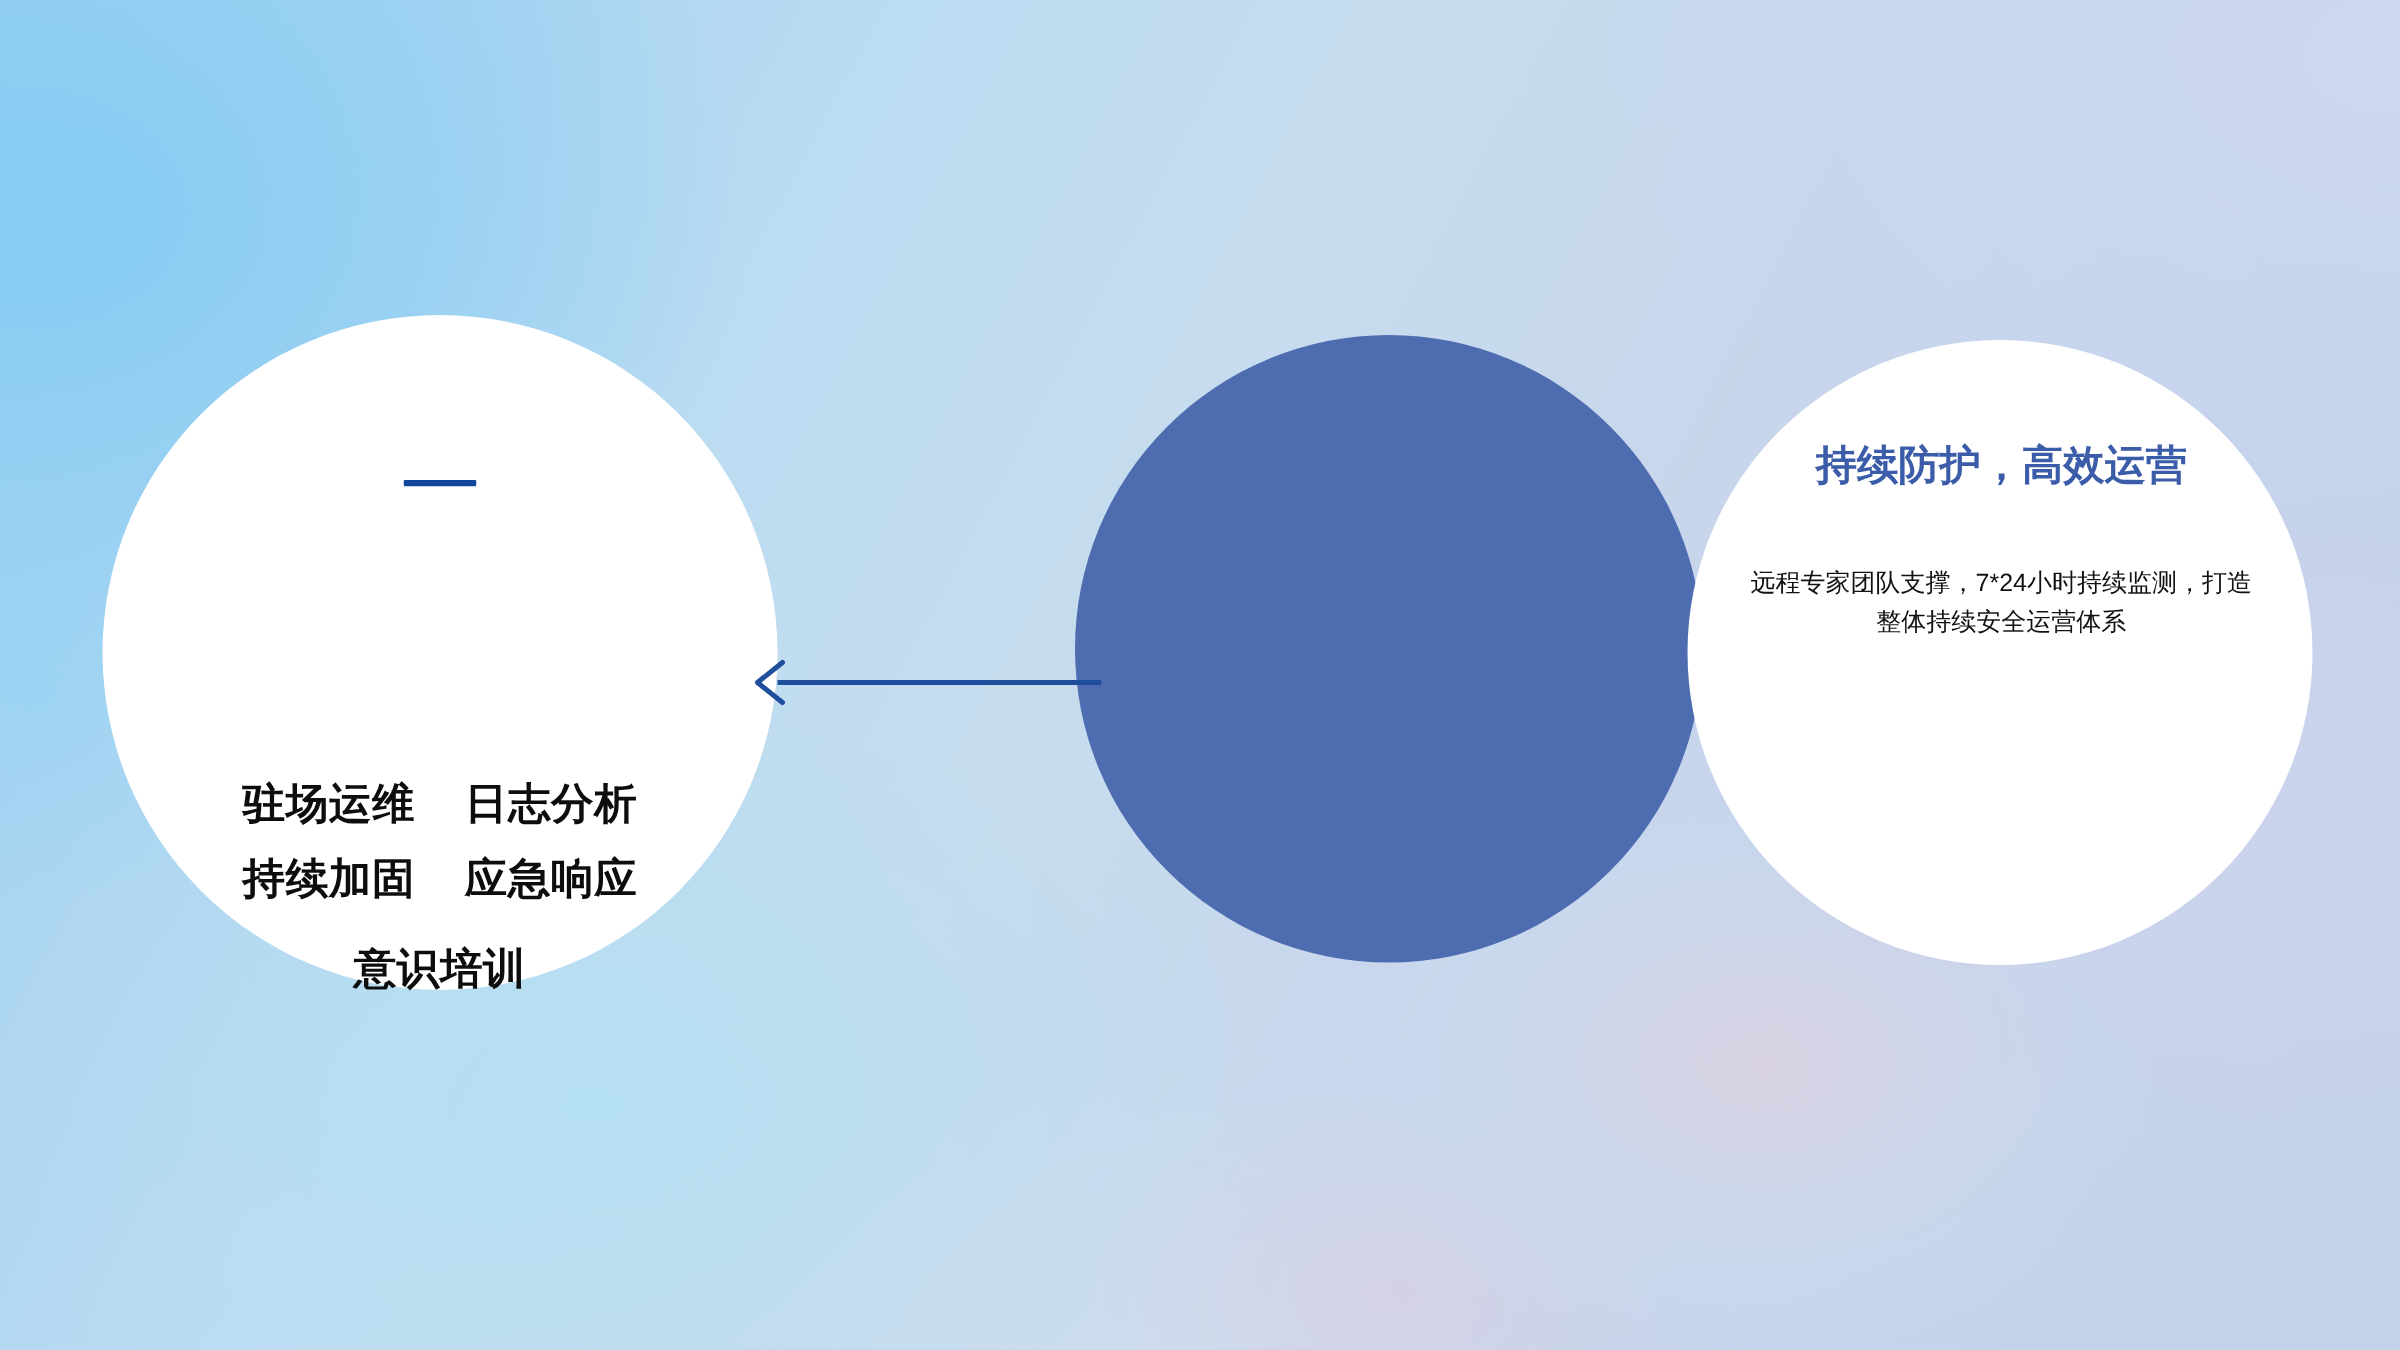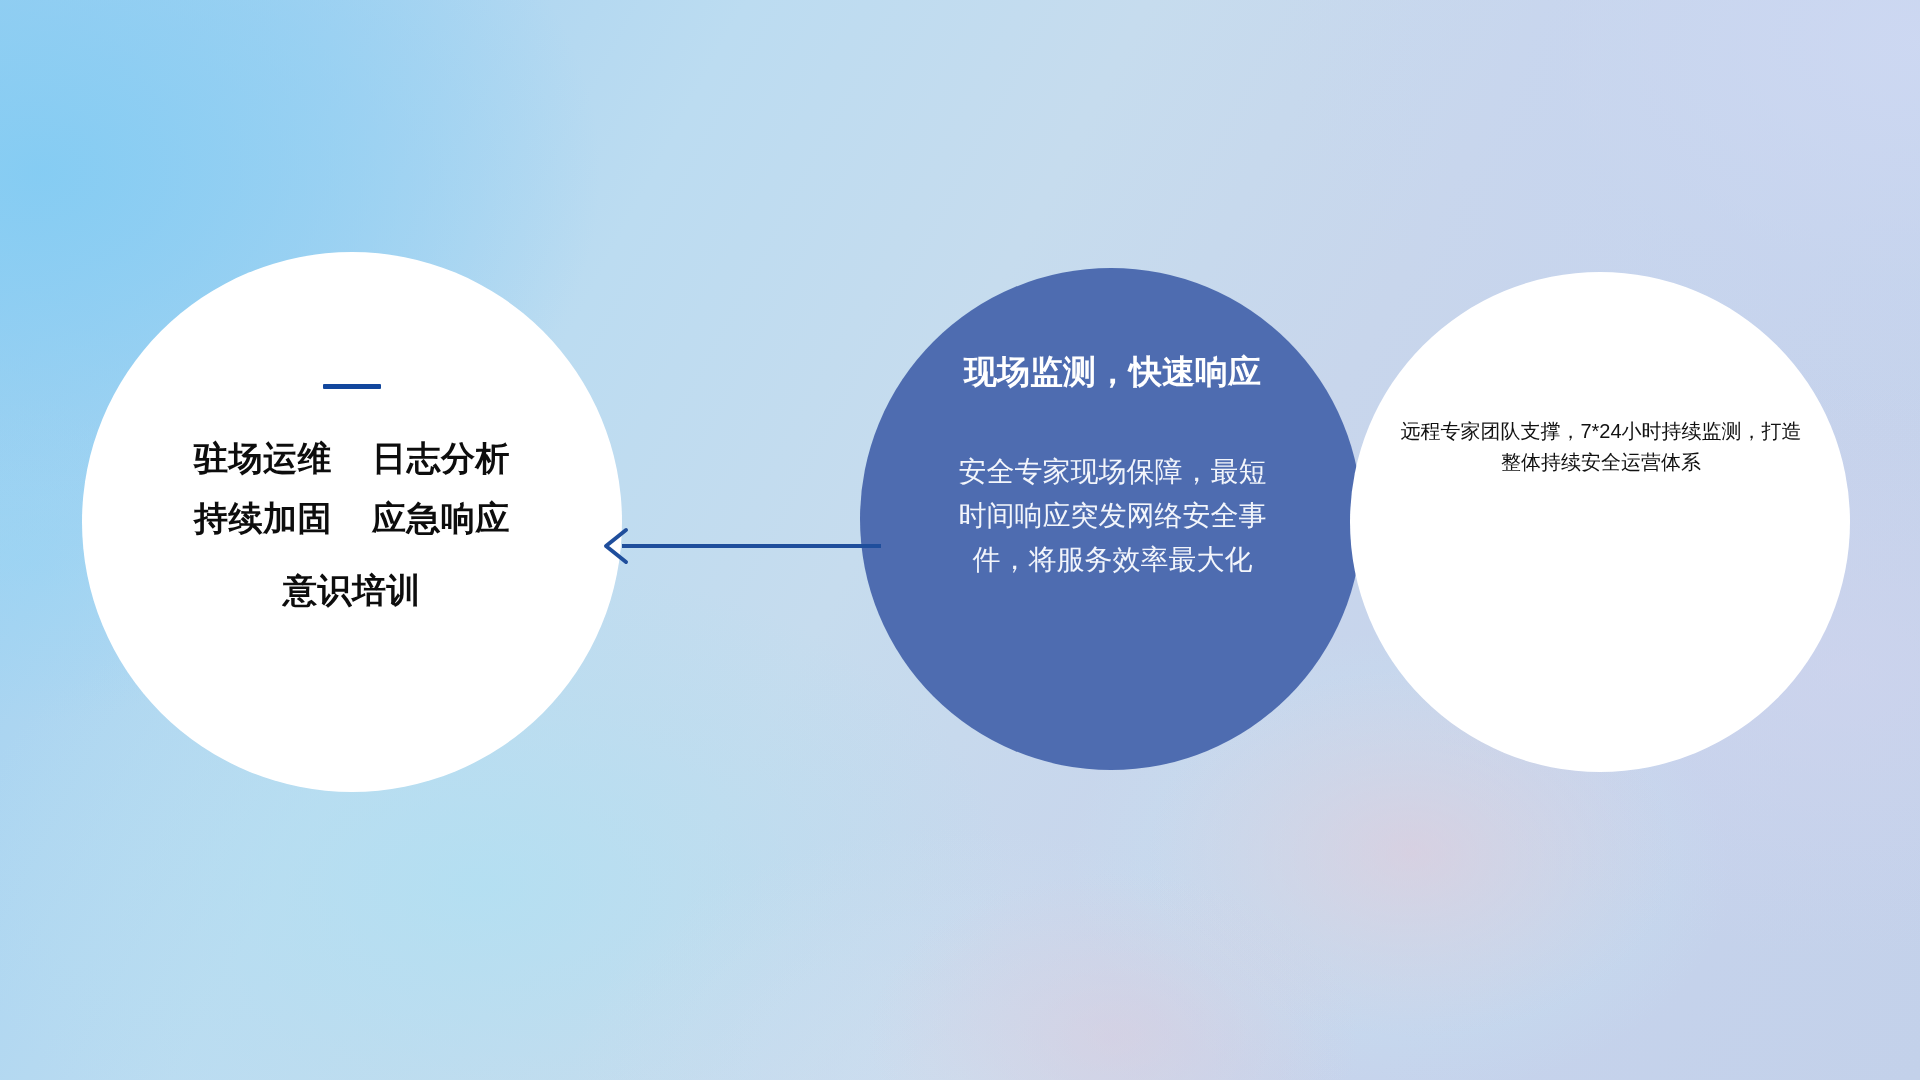--- a/index.html
+++ b/index.html
@@ -125,21 +125,21 @@
   
   #left-content {
     position: absolute;
     left: 82px;
     top: 252px;
     width: 540px;
     height: 540px;
     display: flex;
     flex-direction: column;
     align-items: center;
-    justify-content: flex-start;
+    justify-content: space-between;
     padding-top: 132px;
     box-sizing: border-box;
   }
   .accent-dash {
     width: 58px;
     height: 5px;
     background: #12479d;
     border-radius: 1px;
   }
   .left-lines {
@@ -260,22 +260,19 @@
 
   <div id="left-content">
     <div class="accent-dash"></div>
     <div class="left-lines">
       <div class="left-line">驻场运维    日志分析</div>
       <div class="left-line">持续加固    应急响应</div>
       <div class="left-line last">意识培训</div>
     </div>
   </div>
 
-  <div id="center-content">
-    <div class="center-title">现场监测，快速响应</div>
-    <div class="center-body">安全专家现场保障，最短时间响应突发网络安全事件，将服务效率最大化</div>
-  </div>
 
   <div id="right-content">
+    <div class="right-title">持续防护，高效运营</div>
     <div class="right-body">远程专家团队支撑，7*24小时持续监测，打造整体持续安全运营体系</div>
   </div>
 
 </div>
 
 </body></html>

